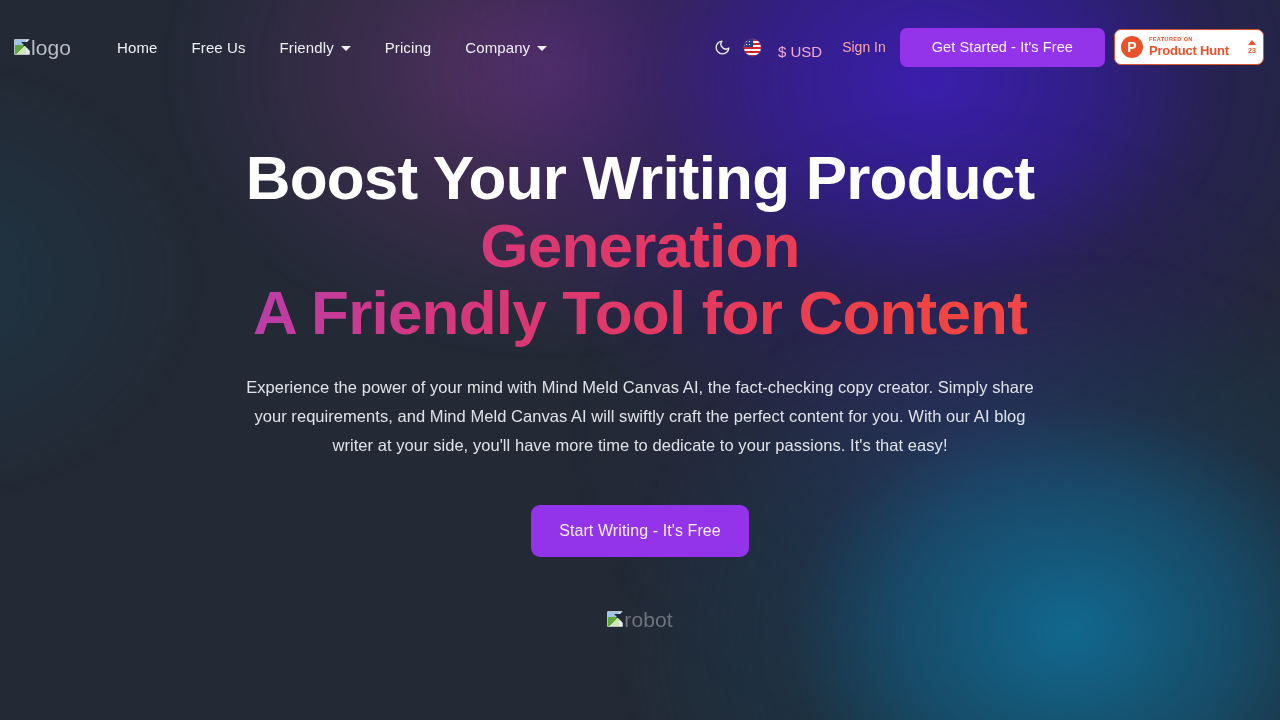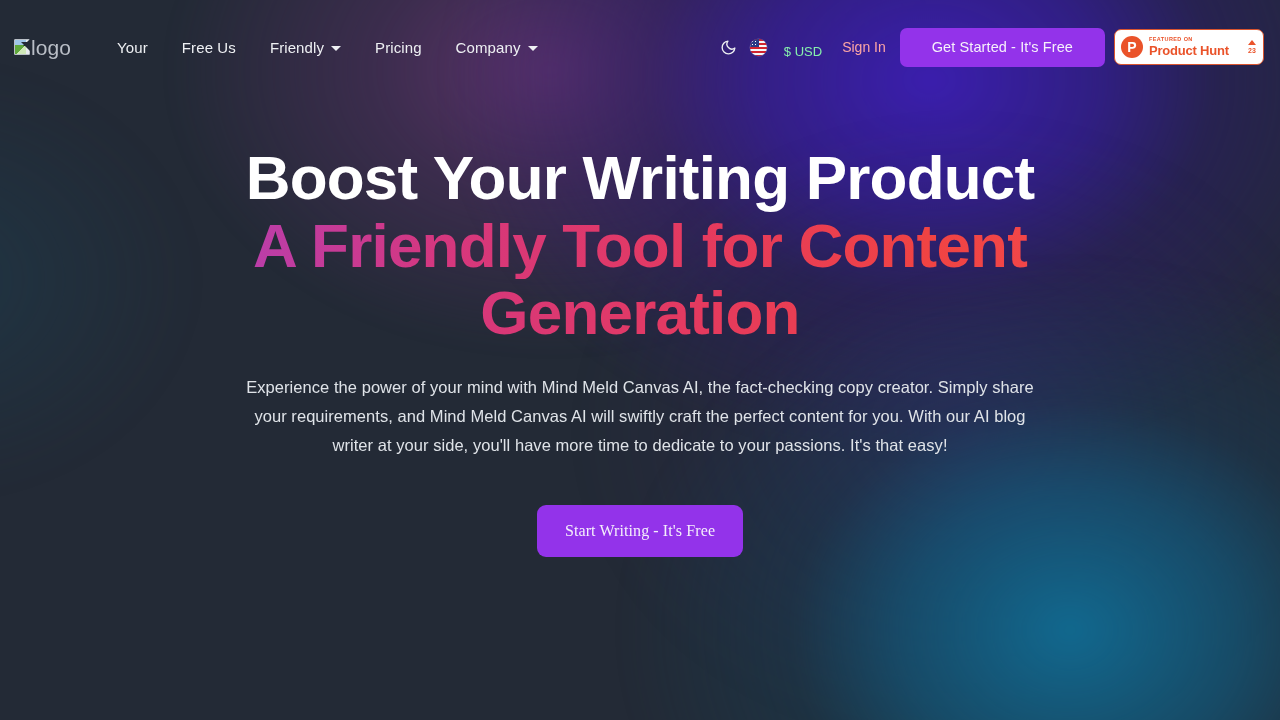--- a/index.html
+++ b/index.html
@@ -182,21 +182,21 @@
     content:"";
     position:absolute; inset:1px;
     background:
       radial-gradient(circle at 1.5px 1.5px, #fff 0.6px, transparent 0.7px),
       radial-gradient(circle at 4.5px 1.5px, #fff 0.6px, transparent 0.7px),
       radial-gradient(circle at 1.5px 4.5px, #fff 0.6px, transparent 0.7px),
       radial-gradient(circle at 4.5px 4.5px, #fff 0.6px, transparent 0.7px);
   }
 
   .currency {
-    font-size:13px; color:#86efac;
+    font-size:15px; color:#f9a8d4;
     margin:8px 6px 0 10px;
     cursor:pointer; white-space:nowrap;
   }
   .signin {
     font-size:14px; color:#fca5a5;
     margin:0 14px 0 14px;
     cursor:pointer; white-space:nowrap;
   }
 
   .btn-primary {
@@ -300,21 +300,21 @@
   }
 
   .cta-wrap { margin-top:45px; }
   .btn-cta {
     height:52px;
     padding:0 28px;
     display:inline-flex; align-items:center; justify-content:center;
     background:#9333ea;
     border:none; border-radius:9px;
     color:#f4eefb;
-    font-family:Liberation Serif, serif;
+    font-family:Liberation Sans, sans-serif;
     font-size:16px;
     letter-spacing:0.1px;
     cursor:pointer;
   }
 
   .robot-wrap {
     margin-top:52px;
     display:flex; align-items:center; justify-content:center;
   }
   .robot-wrap .alt-text { color:#6d747d; }
@@ -340,21 +340,21 @@
           <span class="pic"></span>
           <span class="tear"></span>
           <span class="fold"></span>
         </span>
         <span class="alt-text">logo</span>
       </span>
     </a>
 
     <nav class="mainnav">
       <span class="navlink">
-        <span>Your</span>
+        <span>Home</span>
       </span>
       <span class="navlink">
         <span>Free Us</span>
       </span>
       <span class="navlink">
         <span>Friendly</span>
         <i class="caret"></i>
       </span>
       <span class="navlink">
         <span>Pricing</span>
@@ -400,25 +400,37 @@
         </span>
       </div>
 
     </div>
   </header>
 
   <main>
 
     <h1>
       <span>Boost Your Writing Product</span>
+      <span class="h1-grad">Generation</span>
       <span class="h1-grad">A Friendly Tool for Content</span>
-      <span class="h1-grad">Generation</span>
     </h1>
 
     <p class="hero-sub">Experience the power of your mind with Mind Meld Canvas AI, the fact-checking copy creator. Simply share your requirements, and Mind Meld Canvas AI will swiftly craft the perfect content for you. With our AI blog writer at your side, you'll have more time to dedicate to your passions. It's that easy!</p>
 
     <div class="cta-wrap">
       <button class="btn-cta">Start Writing - It's Free</button>
     </div>
 
+    <div class="robot-wrap">
+      <span class="broken-img">
+        <span class="broken-glyph">
+          <span class="sheet"></span>
+          <span class="sky"></span>
+          <span class="pic"></span>
+          <span class="tear"></span>
+          <span class="fold"></span>
+        </span>
+        <span class="alt-text">robot</span>
+      </span>
+    </div>
 
   </main>
 </div>
 
 </body></html>

